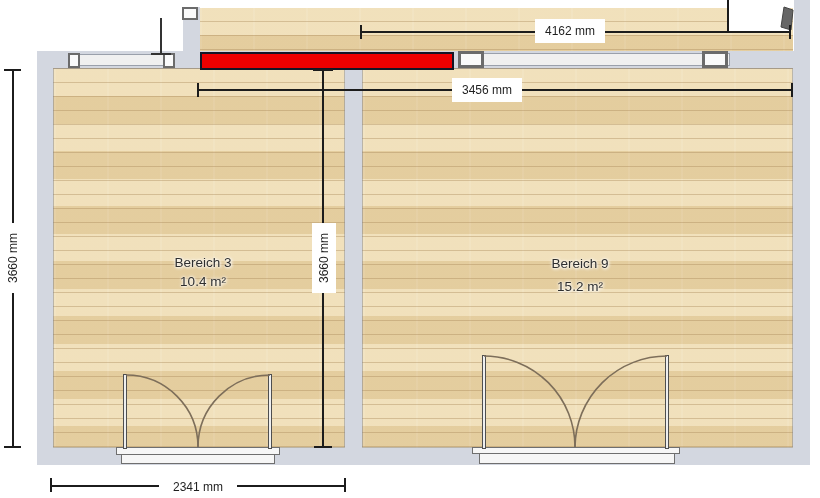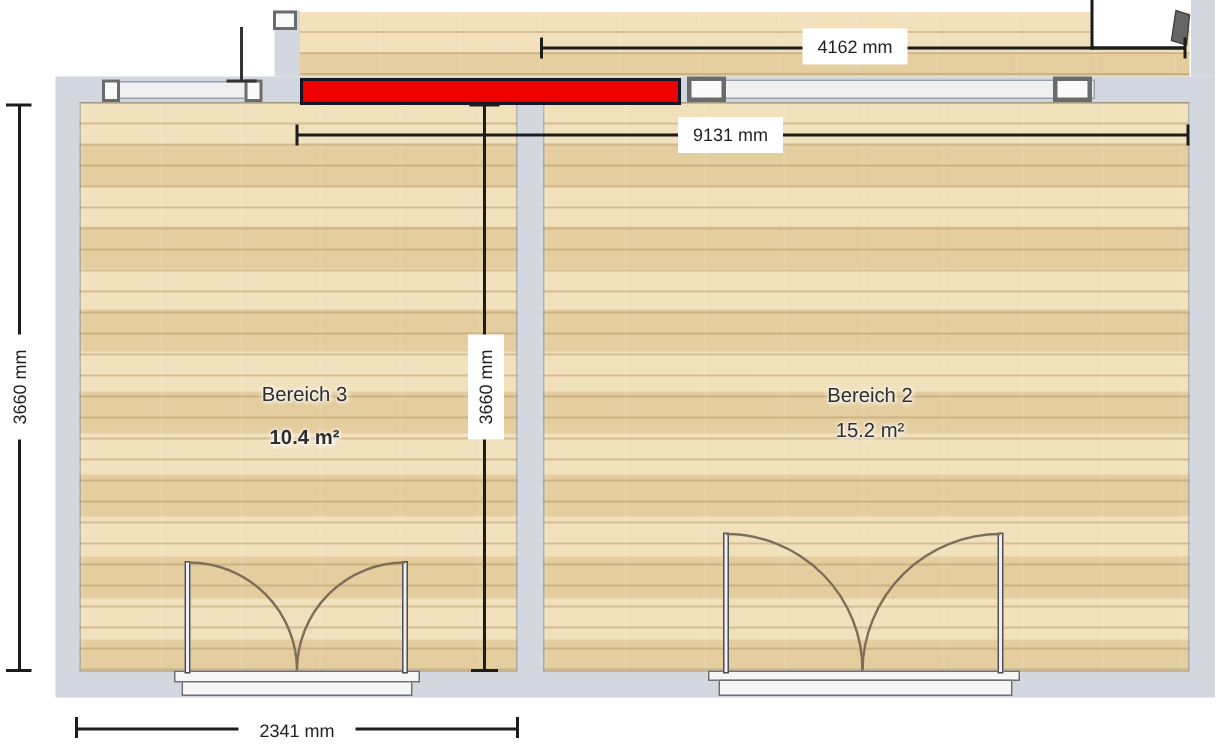--- a/index.html
+++ b/index.html
@@ -105,38 +105,38 @@
   </svg>
 
   <div class="abs dim-h" style="left:361px;top:31px;width:429px;z-index:7;"></div>
   <div class="abs tick-v" style="left:360px;top:25px;z-index:7;"></div>
   <div class="abs tick-v" style="left:789px;top:25px;z-index:7;"></div>
   <div class="abs dim-label" style="left:535px;top:19px;z-index:8;">4162 mm</div>
 
   <div class="abs dim-h" style="left:198px;top:89px;width:594px;z-index:7;"></div>
   <div class="abs tick-v" style="left:197px;top:83px;z-index:7;"></div>
   <div class="abs tick-v" style="left:791px;top:83px;z-index:7;"></div>
-  <div class="abs dim-label" style="left:452px;top:78px;z-index:8;">9131 mm</div>
+  <div class="abs dim-label" style="left:452px;top:78px;z-index:8;">3456 mm</div>
 
   <div class="abs dim-v" style="left:12px;top:70px;height:377px;z-index:7;"></div>
   <div class="abs tick-h" style="left:4px;top:69px;z-index:7;"></div>
   <div class="abs tick-h" style="left:4px;top:446px;z-index:7;"></div>
   <div class="abs dim-label rot" style="left:13px;top:258px;z-index:8;">3660 mm</div>
 
   <div class="abs dim-v" style="left:322px;top:70px;height:377px;z-index:7;"></div>
   <div class="abs tick-h" style="left:313px;top:69px;width:20px;z-index:7;"></div>
   <div class="abs tick-h" style="left:314px;top:446px;width:18px;z-index:7;"></div>
   <div class="abs dim-label rot" style="left:324px;top:258px;z-index:8;">3660 mm</div>
 
   <div class="abs dim-h" style="left:51px;top:485px;width:294px;z-index:7;"></div>
   <div class="abs tick-v" style="left:50px;top:478px;z-index:7;"></div>
   <div class="abs tick-v" style="left:344px;top:478px;z-index:7;"></div>
   <div class="abs dim-label" style="left:159px;top:478px;z-index:8;padding:3px 14px;">2341 mm</div>
 
   <div class="abs dim-v" style="left:160px;top:18px;height:36px;z-index:7;background:#333;"></div>
   <div class="abs tick-h" style="left:151px;top:53px;width:20px;background:#333;z-index:7;"></div>
 
   <div class="abs room-label" style="left:143px;top:255px;z-index:8;text-align:center;">Bereich 3</div>
-  <div class="abs room-label" style="left:143px;top:284px;z-index:8;font-weight:bold;">10.4 m²</div>
-  <div class="abs room-label" style="left:520px;top:256px;z-index:8;">Bereich 2</div>
+  <div class="abs room-label" style="left:143px;top:274px;z-index:8;">10.4 m²</div>
+  <div class="abs room-label" style="left:520px;top:256px;z-index:8;">Bereich 9</div>
   <div class="abs room-label" style="left:520px;top:279px;z-index:8;text-align:center;">15.2 m²</div>
 
 </div>
 
 </body></html>

